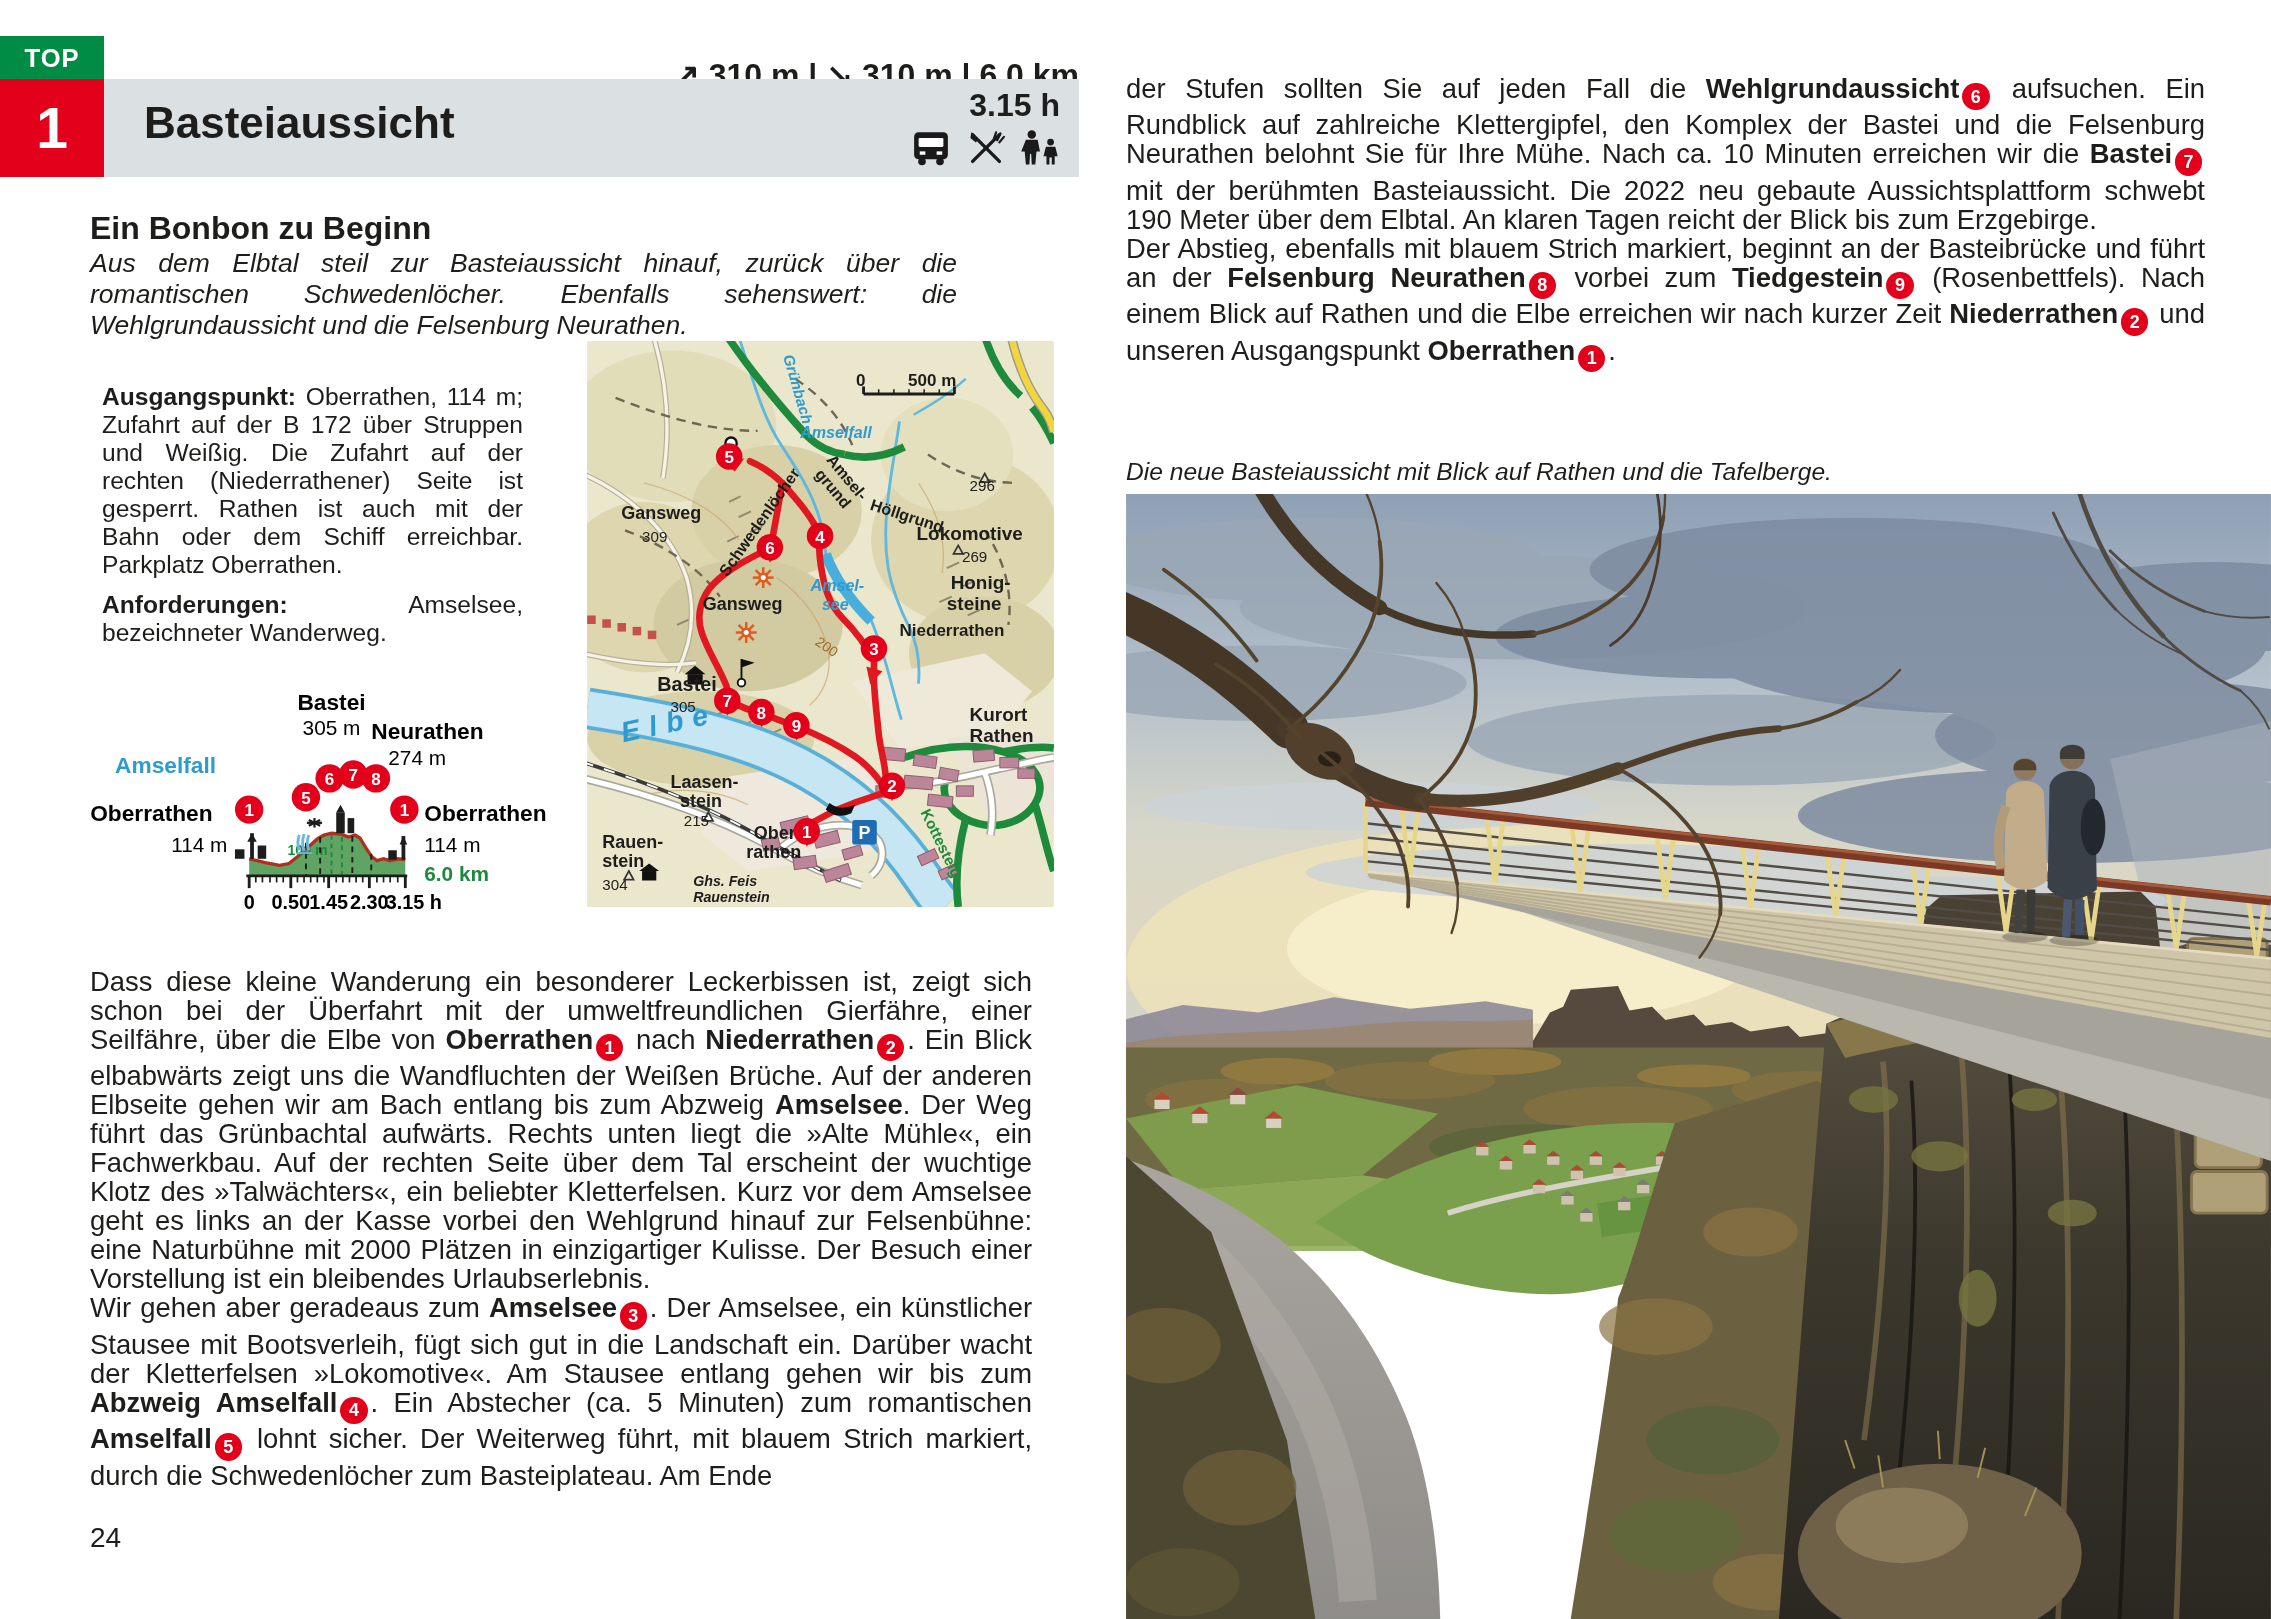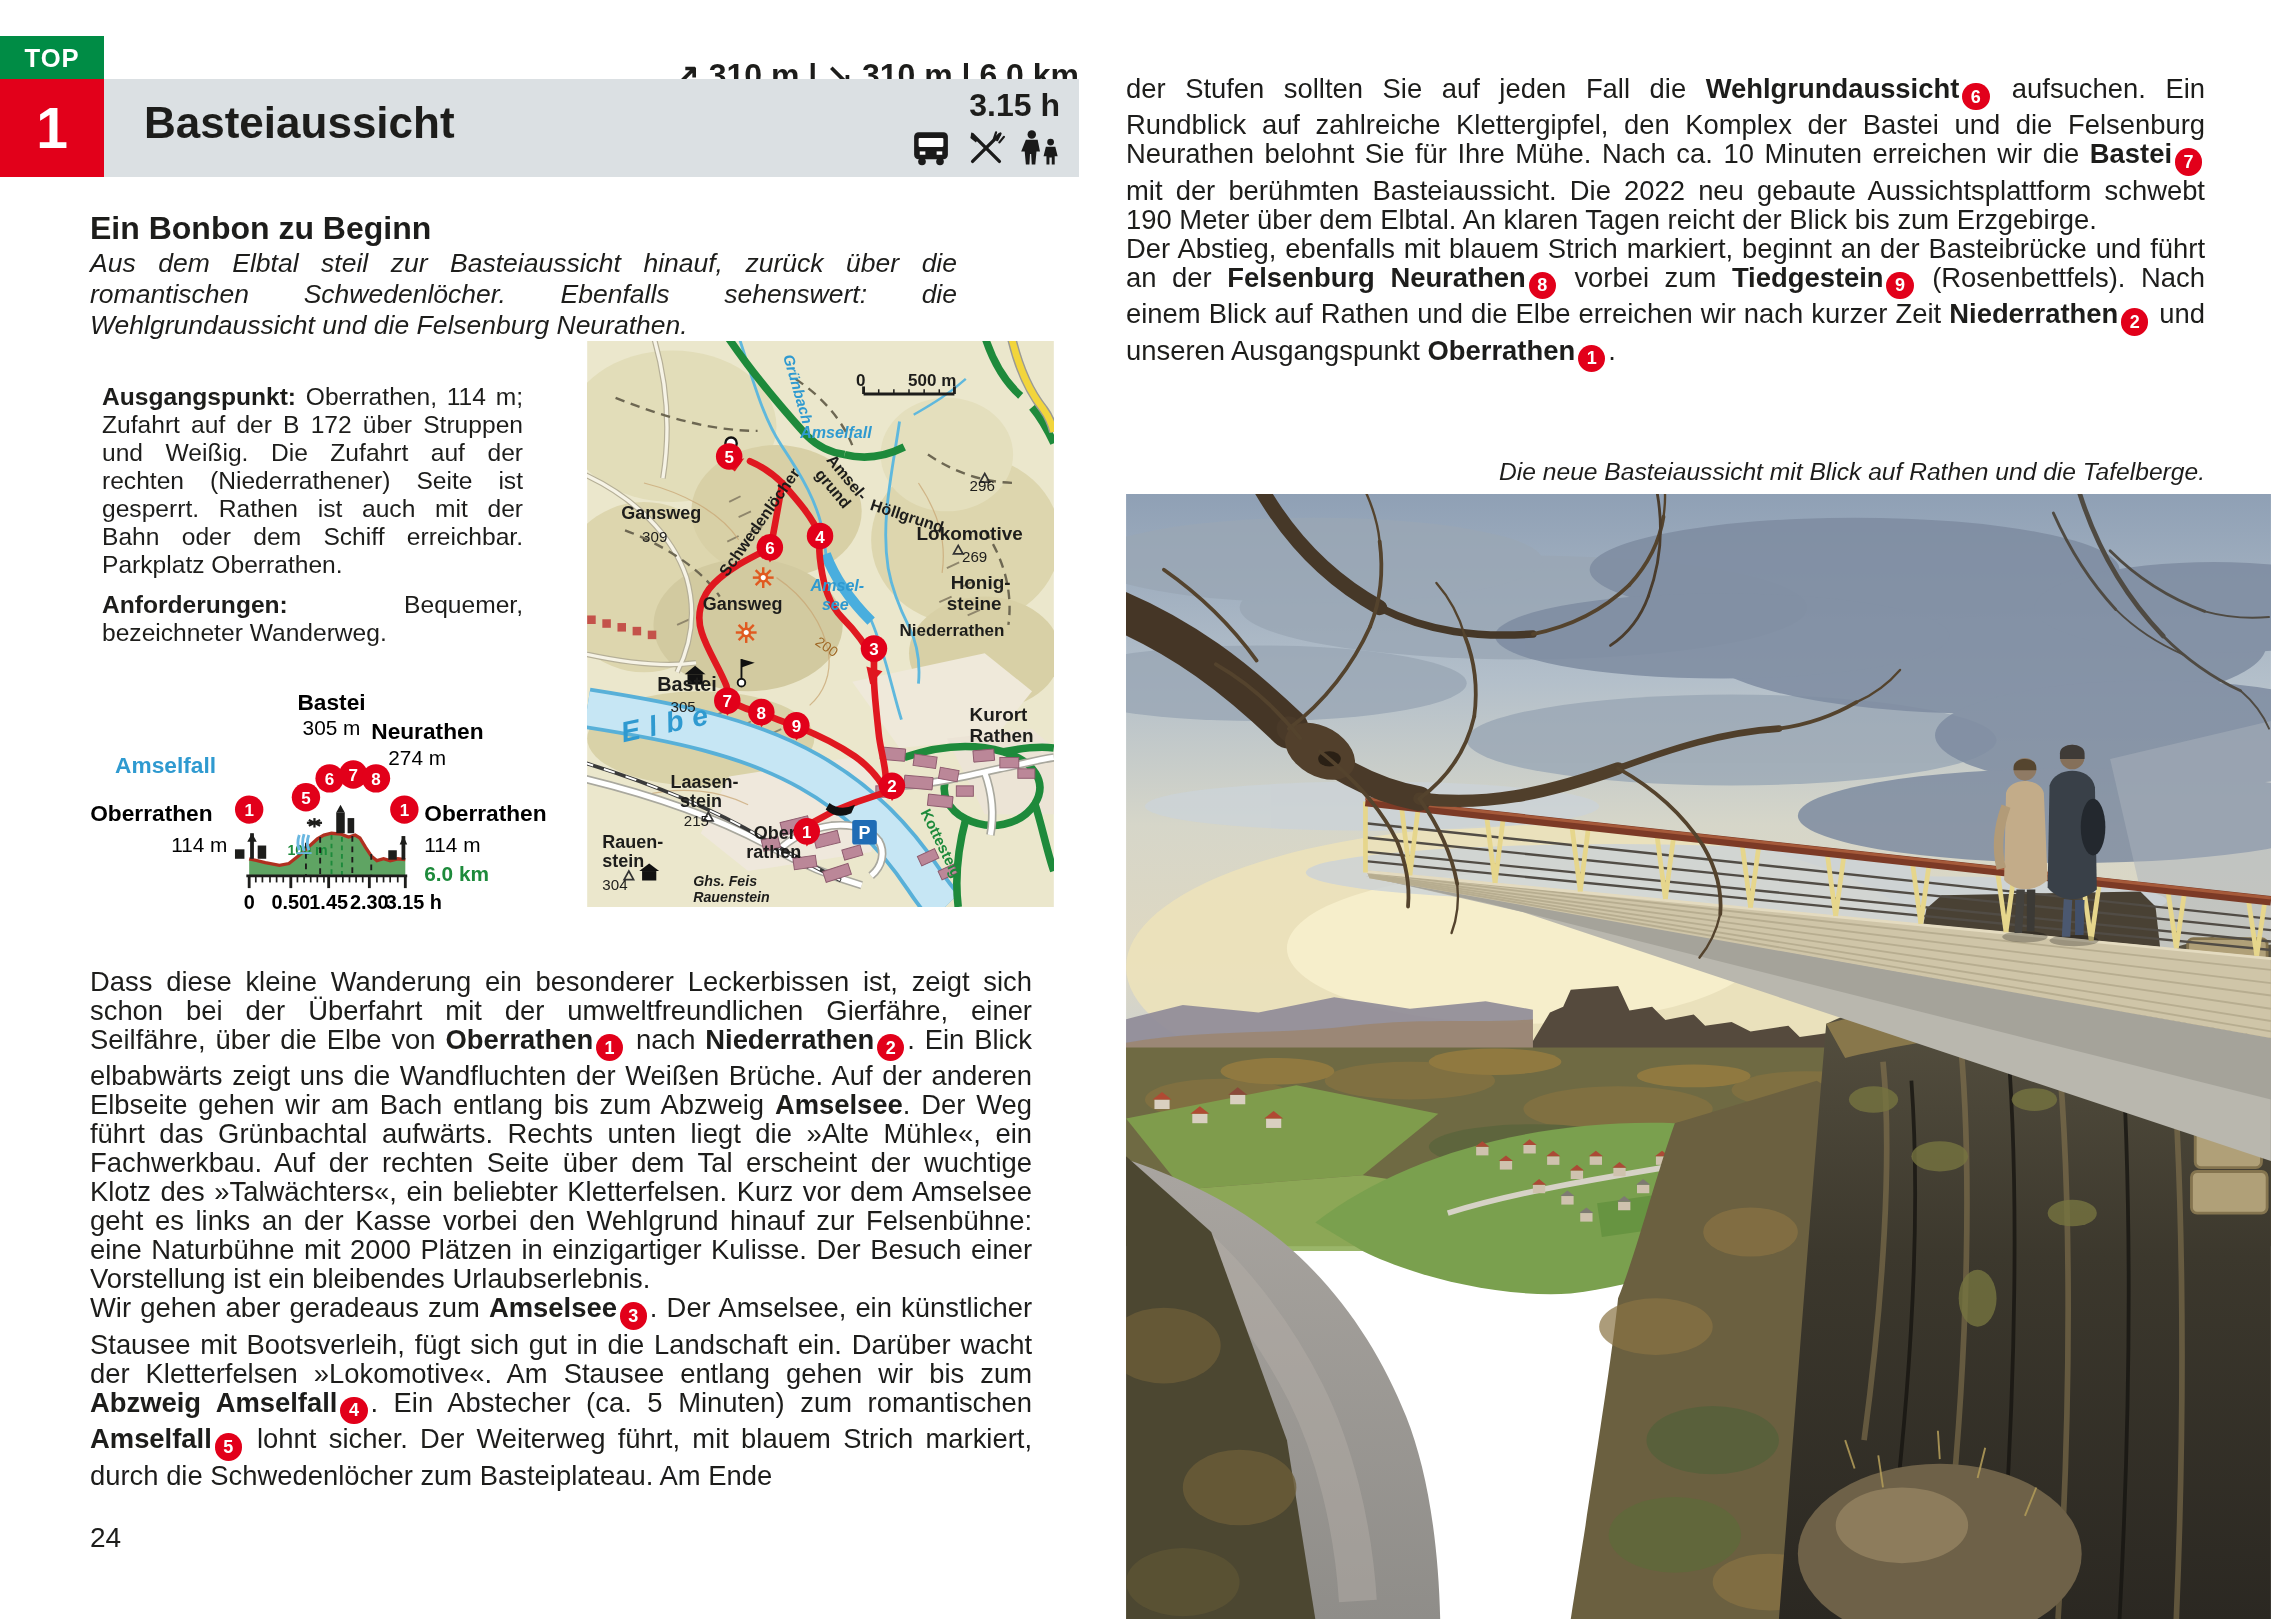--- a/index.html
+++ b/index.html
@@ -22,21 +22,21 @@
 
   
   .h-intro{left:90px;top:210px;font-size:32px;font-weight:bold;}
   .lead{left:90px;top:248px;width:867px;font-size:26.5px;line-height:31px;font-style:italic;text-align:justify;margin:0;}
   .info{left:90px;top:371px;width:445px;font-size:24.6px;line-height:28px;text-align:justify;}
   .info p{margin:12px;}
   .article{font-size:27.4px;line-height:29px;text-align:justify;}
   .article p{margin:0;}
   .article-left{left:90px;top:967px;width:942px;}
   .article-right{left:1126px;top:74px;width:1079px;}
-  .caption{left:1126px;top:458px;width:1079px;font-size:24.6px;font-style:italic;margin:0;text-align:right;}
+  .caption{left:1126px;top:458px;width:1079px;font-size:24.6px;font-style:italic;margin:0;}
   .pagenum{left:90px;top:1522px;font-size:28px;}
 
   .wp{display:inline-flex;align-items:center;justify-content:center;
       width:27.4px;height:27.4px;border-radius:50%;background:#e2001a;color:#fff;
       font-weight:bold;font-size:18px;font-style:normal;vertical-align:-4.7px;margin:0 2.8px;line-height:1;}
   b{font-weight:bold;}
 </style>
 </head>
 <body>
 
@@ -85,21 +85,21 @@
       <circle cx="26" cy="11" r="2.9" fill="#1a1a1a"></circle>
       <path d="M22,15 h8 l2,8 h-2.5 v7 h-2.5 v-6 h-2 v6 h-2.5 v-7 h-2.5 Z" fill="#1a1a1a"></path>
     </svg>
   </div>
 
   <div class="abs h-intro">Ein Bonbon zu Beginn</div>
   <p class="abs lead">Aus dem Elbtal steil zur Basteiaussicht hinauf, zurück über die romantischen Schwedenlöcher. Ebenfalls sehenswert: die Wehlgrundaussicht und die Felsenburg Neurathen.</p>
 
   <div class="abs info">
     <p><b>Ausgangspunkt:</b><span> Oberrathen, 114 m; Zufahrt auf der B 172 über Struppen und Weißig. Die Zufahrt auf der rechten (Niederrathener) Seite ist gesperrt. Rathen ist auch mit der Bahn oder dem Schiff erreichbar. Parkplatz Oberrathen.</span></p>
-    <p><b>Anforderungen:</b><span> Bequemer, bezeichneter Wanderweg.</span></p>
+    <p><b>Anforderungen:</b><span> Amselsee, bezeichneter Wanderweg.</span></p>
   </div>
 
   <svg class="abs" style="left:76px;top:674px;" width="511" height="256" viewBox="0 0 540 270">
 
     <g>
       <path d="M183,195 L200,199 215,202 225,200 235,192 245,183 255,174 262,170 270,168 280,169 288,172 295,170 300,173 306,183 312,192 318,197 325,195 332,197 340,195 348,196 L348,214 183,214 Z" fill="#5fa463"></path>
       <path d="M183,195 L200,199 215,202 225,200 235,192 245,183 255,174 262,170 270,168 280,169 288,172 295,170 300,173 306,183 312,192 318,197 325,195 332,197 340,195 348,196" fill="none" stroke="#b03020" stroke-width="3.5"></path>
     </g>
 
     <g>

